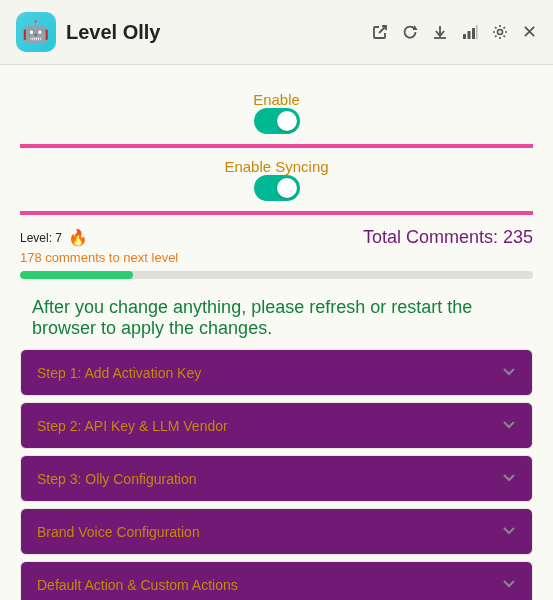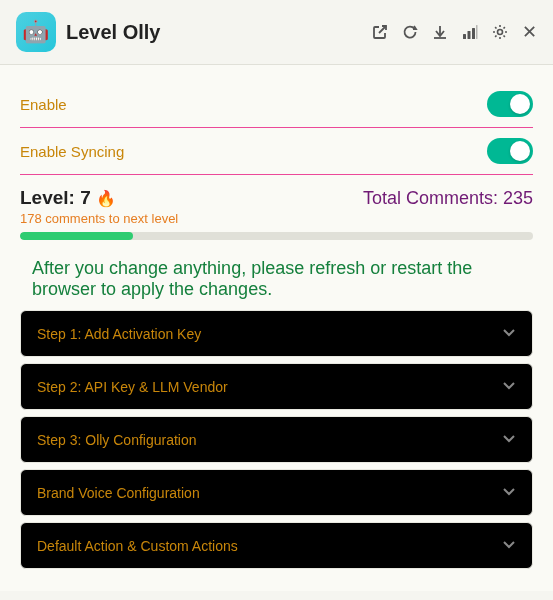--- a/index.html
+++ b/index.html
@@ -57,21 +57,22 @@
     .content {
       padding: 16px 20px;
       background: #fafaf5;
     }
 
     .toggle-row {
       display: flex;
       align-items: center;
       justify-content: space-between;
       padding: 10px 0;
-      border-bottom: 1px solid #ec4899;
+      border-bottom: 4px solid #ec4899;
+      flex-direction: column;
     }
 
     .toggle-label {
       font-size: 15px;
       color: #c8860a;
       font-weight: 500;
     }
 
     .toggle {
       width: 46px;
@@ -106,22 +107,22 @@
       margin-bottom: 2px;
     }
 
     .level-left {
       display: flex;
       align-items: center;
       gap: 6px;
     }
 
     .level-text {
-      font-size: 19px;
-      font-weight: 700;
+      font-size: 12px;
+      font-weight: 400;
       color: #222;
     }
 
     .fire-icon {
       font-size: 16px;
     }
 
     .total-comments {
       font-size: 18px;
       color: #701a75;
@@ -155,21 +156,21 @@
     }
 
     .accordion-list {
       margin-top: 10px;
       display: flex;
       flex-direction: column;
       gap: 0;
     }
 
     .accordion-item {
-      background: #000000;
+      background: #701a75;
       border: 1px solid #e8e8e0;
       margin-bottom: 6px;
       border-radius: 6px;
     }
 
     .accordion-header {
       display: flex;
       align-items: center;
       justify-content: space-between;
       padding: 14px 16px;

